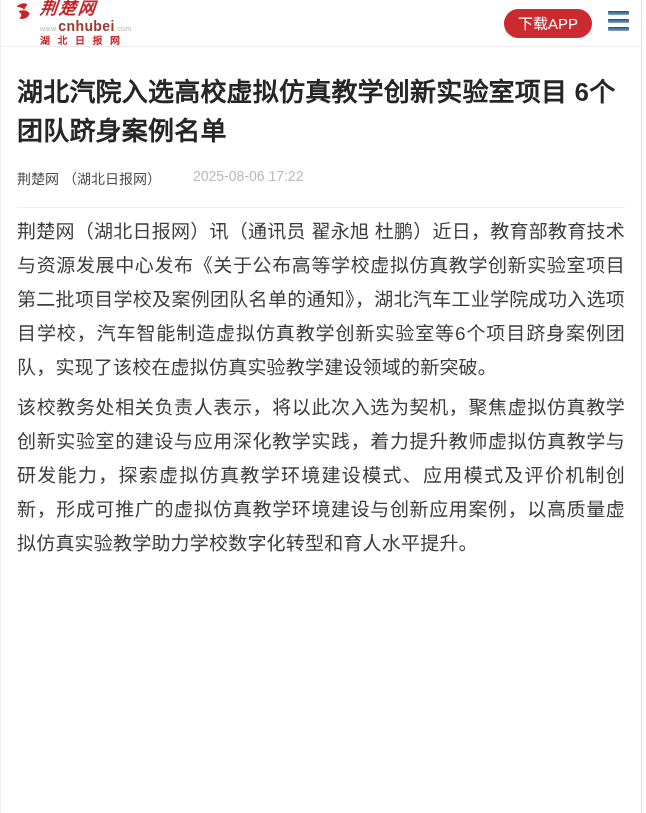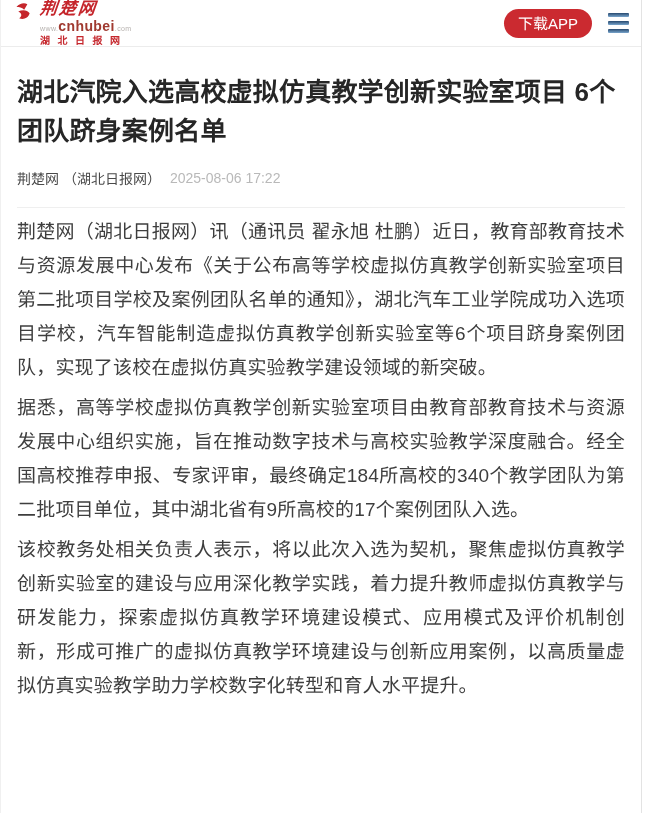--- a/index.html
+++ b/index.html
@@ -38,21 +38,21 @@
     font-family: "Liberation Serif", "DejaVu Serif", serif;
     letter-spacing: 2px;
     transform: skewX(-6deg);
   }
   .logo-url { font-size: 7px; color: #b5b0ad; margin-top: 2px; letter-spacing: 0.4px; }
   .logo-url b { color: #a03a30; font-size: 14px; }
   .logo-sub {
     font-size: 10px; color: #c5262c; font-weight: bold;
     margin-top: 3px; letter-spacing: 7.5px; white-space: nowrap;
   }
-  .header-right { display: flex; align-items: center; gap: 16px; }
+  .header-right { display: flex; align-items: flex-start; gap: 16px; }
   .download-btn {
     background: #cb2a30;
     color: #ffffff;
     border: none;
     border-radius: 15px;
     height: 29px;
     padding: 0 14px;
     font-size: 15px;
     font-family: inherit;
     cursor: pointer;
@@ -74,22 +74,22 @@
     font-size: 26px;
     line-height: 39px;
     font-weight: 700;
     color: #262626;
     letter-spacing: 0.2px;
   }
   .byline {
     margin-top: 17px;
     font-size: 14px;
     display: flex;
-    align-items: center;
-    gap: 9px;
+    align-items: flex-start;
+    gap: 32px;
   }
   .byline .source { color: #4a4a4a; }
   .byline .timestamp { color: #b9b9b9; }
   .divider {
     border: none;
     border-top: 1px solid #efefef;
     margin-top: 19px;
   }
   .body-text { margin-top: 7px; }
   .body-text p {
@@ -134,18 +134,17 @@
 
     <div class="byline">
       <span class="source">荆楚网 （湖北日报网）</span>
       <span class="timestamp">2025-08-06 17:22</span>
     </div>
 
     <hr class="divider">
 
     <div class="body-text">
       <p>荆楚网（湖北日报网）讯（通讯员 翟永旭 杜鹏）近日，教育部教育技术与资源发展中心发布《关于公布高等学校虚拟仿真教学创新实验室项目第二批项目学校及案例团队名单的通知》，湖北汽车工业学院成功入选项目学校，汽车智能制造虚拟仿真教学创新实验室等6个项目跻身案例团队，实现了该校在虚拟仿真实验教学建设领域的新突破。</p>
-      <p>据悉，高等学校虚拟仿真教学创新实验室项目由教育部教育技术与资源发展中心组织实施，旨在推动数字技术与高校实验教学深度融合。经全国高校推荐申报、专家评审，最终确定184所高校的340个教学团队为第二批项目单位，其中湖北省有9所高校的17个案例团队入选。</p>
       <p>该校教务处相关负责人表示，将以此次入选为契机，聚焦虚拟仿真教学创新实验室的建设与应用深化教学实践，着力提升教师虚拟仿真教学与研发能力，探索虚拟仿真教学环境建设模式、应用模式及评价机制创新，形成可推广的虚拟仿真教学环境建设与创新应用案例，以高质量虚拟仿真实验教学助力学校数字化转型和育人水平提升。</p>
     </div>
   </main>
 
 </div>
 
 </body></html>

